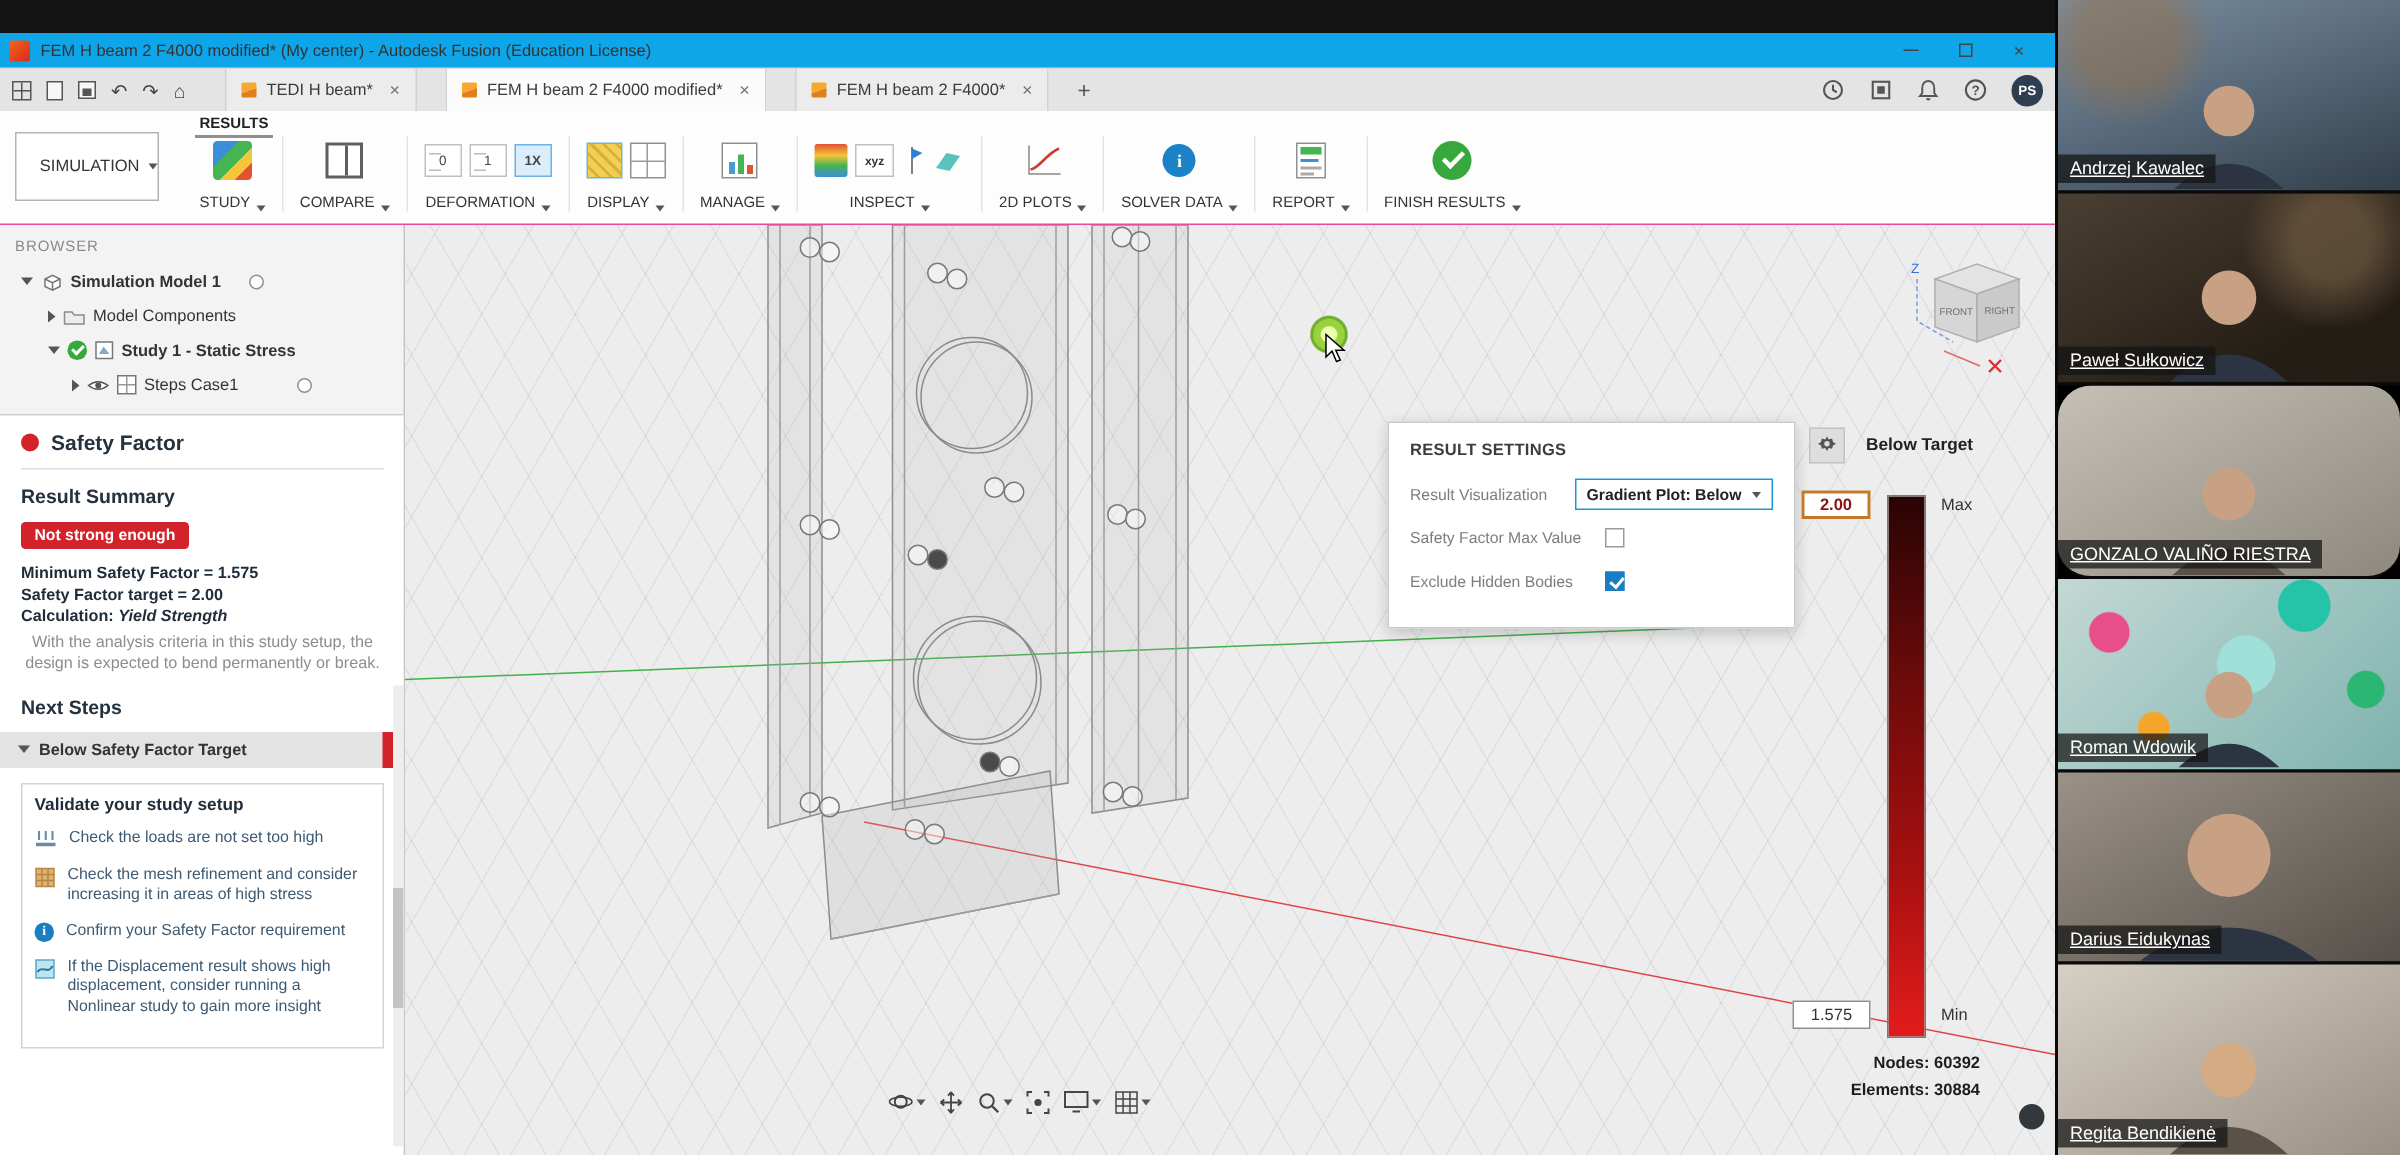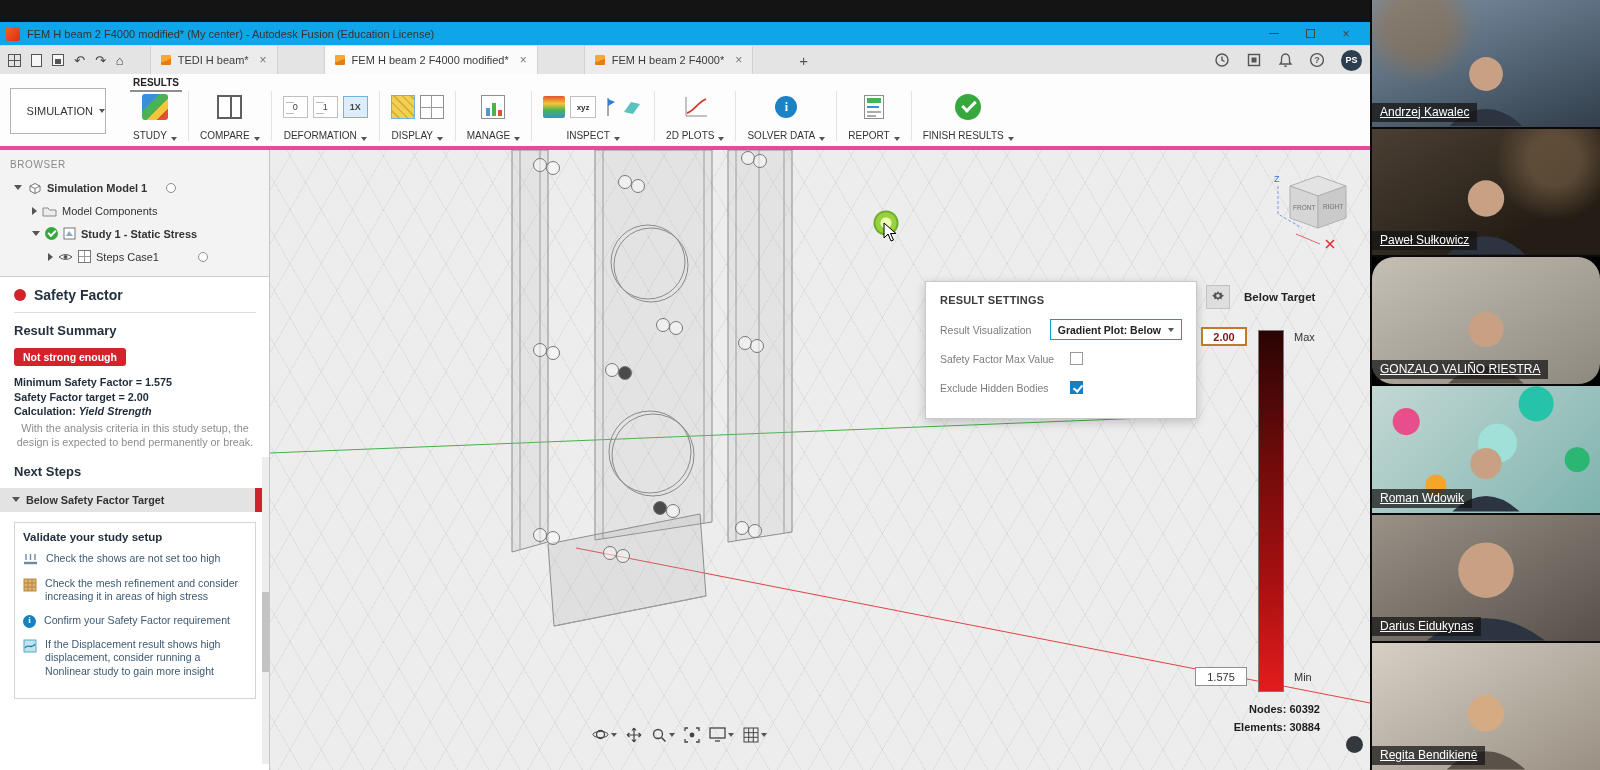--- a/index.html
+++ b/index.html
@@ -18,30 +18,30 @@
   .wc-min i { display:block; width:10px; height:0; border-bottom:1px solid #444; }
   .wc-max i { display:block; width:9px; height:9px; border:1px solid #444; }
 
   .tabbar { position:absolute; left:0; top:46px; width:1370px; height:28px; background:#e4e4e4; display:flex; align-items:center; padding:0 8px; }
   .qat { display:flex; align-items:center; gap:10px; margin-right:26px; color:#444; }
   .qat .g { font-size:13px; line-height:1; color:#444; }
   .ico-grid { width:13px; height:13px; border:1px solid #555; background:linear-gradient(#555,#555) 50% 0/1px 100% no-repeat, linear-gradient(#555,#555) 0 50%/100% 1px no-repeat,#e4e4e4; }
   .ico-file { width:11px; height:13px; border:1px solid #555; background:#f7f7f7; position:relative; }
   .ico-save { width:12px; height:12px; border:1px solid #555; background:#f7f7f7; position:relative; }
   .ico-save::after{ content:""; position:absolute; left:2px; top:4px; width:6px; height:5px; background:#555; }
-  .doc-tab { display:flex; align-items:center; gap:7px; height:28px; padding:0 10px; font-size:11px; color:#3b3b3b; background:#ececec; margin-right:46px; border-right:1px solid #d2d2d2; border-left:1px solid #d2d2d2; white-space:nowrap; }
+  .doc-tab { display:flex; align-items:center; gap:7px; height:28px; padding:0 10px; font-size:11px; color:#3b3b3b; background:#ececec; margin-right:19px; border-right:1px solid #d2d2d2; border-left:1px solid #d2d2d2; white-space:nowrap; }
   .doc-tab.active { background:#fbfbfb; }
   .cube-ico { width:10px; height:10px; background:linear-gradient(160deg,#f7a833 55%,#e07f1c 55%); border-radius:1px; }
   .tab-close { color:#777; font-size:12px; margin-left:4px; }
   .newtab { font-size:15px; color:#555; margin:0 14px 0 0; }
   .tab-right { margin-left:auto; display:flex; align-items:center; gap:16px; }
   .avatar { width:21px; height:21px; border-radius:50%; background:#2d3e50; color:#fff; font-size:9px; font-weight:bold; display:flex; align-items:center; justify-content:center; }
 
   
-  .ribbon { position:absolute; left:0; top:74px; width:1370px; height:76px; background:#fdfdfd; border-bottom:4px solid #ec4899; }
+  .ribbon { position:absolute; left:0; top:74px; width:1370px; height:76px; background:#fdfdfd; border-bottom:1px solid #ec4899; }
   .ribbon-tab { position:absolute; left:130px; top:3px; font-size:10px; font-weight:bold; color:#222; border-bottom:2px solid #8f8f8f; padding:0 3px 2px; }
   .sim-btn { position:absolute; left:10px; top:14px; width:96px; height:46px; border:1px solid #b3b3b3; background:#fff; display:flex; align-items:center; justify-content:flex-end; gap:6px; font-size:11px; color:#333; }
   .ribbon-groups { position:absolute; left:122px; top:17px; display:flex; align-items:flex-start; }
   .rgroup { display:flex; flex-direction:column; align-items:center; padding:0 11px; border-right:1px solid #e3e3e3; }
   .rgroup:last-child { border-right:none; }
   .ricons { height:32px; display:flex; align-items:center; gap:5px; }
   .rlabel { margin-top:7px; font-size:10px; color:#333; display:flex; align-items:flex-end; gap:4px; white-space:nowrap; }
   .cdown { width:0; height:0; border-left:3px solid transparent; border-right:3px solid transparent; border-top:4px solid #555; }
   .ic-study { width:26px; height:26px; border-radius:3px; background:linear-gradient(135deg,#3a8fd9 0 34%,#46b450 34% 58%,#f5c53a 58% 78%,#e0532f 78%); }
   .ic-compare { width:25px; height:24px; border:2px solid #5f5f5f; position:relative; background:#fff; }
@@ -380,21 +380,21 @@
             <span>Below Safety Factor Target</span>
             <span class="tag"></span>
           </div>
           <div class="sp-validate">
             <div class="sp-validate-h">Validate your study setup</div>
             <div class="chk-item">
               <svg class="mini-ico" width="15" height="14">
                   <path d="M3 1 V7 M7.5 1 V7 M12 1 V7" stroke="#6b8ba6" stroke-width="1.4"></path>
                   <path d="M1 10 H14" stroke="#6b8ba6" stroke-width="2.4"></path>
                 </svg>
-              <span>Check the shows are not set too high</span>
+              <span>Check the loads are not set too high</span>
             </div>
             <div class="chk-item">
               <svg class="mini-ico" width="14" height="14">
                   <rect x="1" y="1" width="12" height="12" fill="#e0b368" stroke="#b5854a"></rect>
                   <path d="M1 5 H13 M1 9 H13 M5 1 V13 M9 1 V13" stroke="#b5854a"></path>
                 </svg>
               <span>Check the mesh refinement and consider increasing it in areas of high stress</span>
             </div>
             <div class="chk-item">
               <span class="info-dot mini-ico">i</span>

